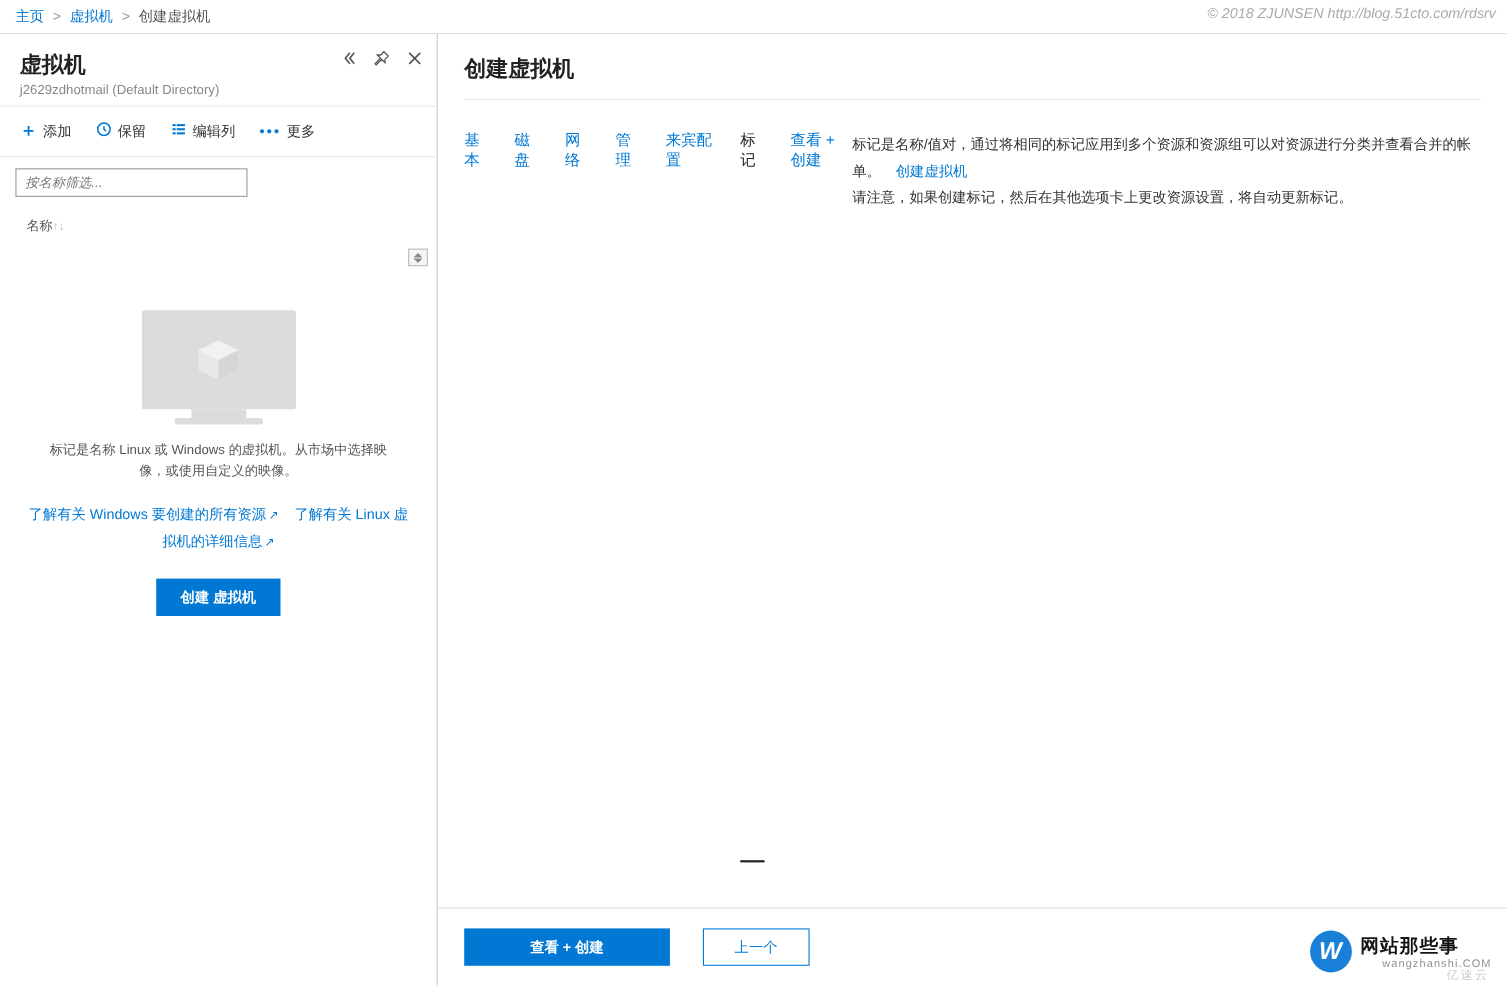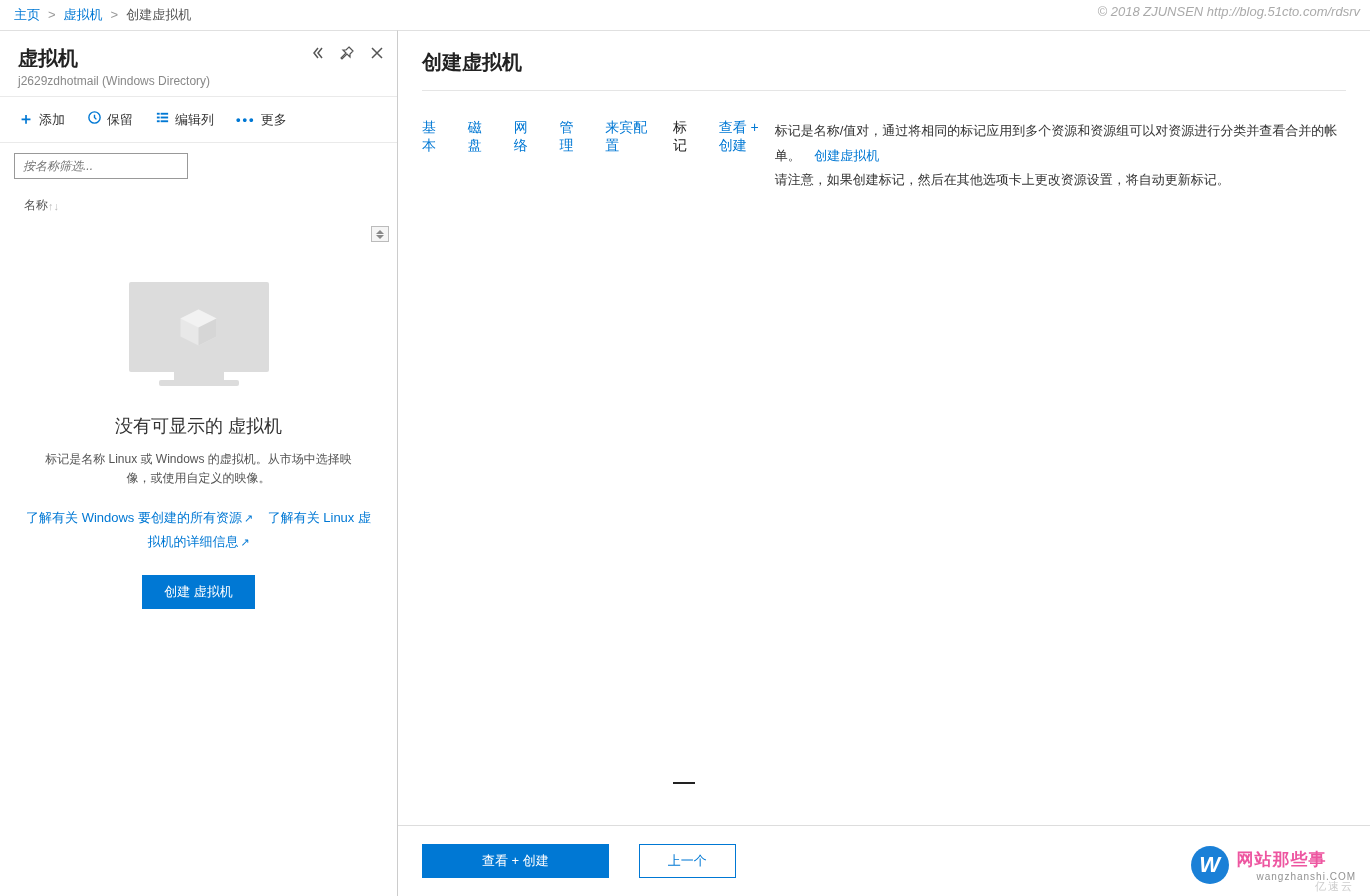--- a/index.html
+++ b/index.html
@@ -16,40 +16,40 @@
   .left-header h1 { font-size: 20px; font-weight: 600; color: #222; }
   .left-header .subtitle { font-size: 12px; color: #888; margin-top: 2px; }
   .left-header .win-controls { position: absolute; right: 12px; top: 14px; display: flex; gap: 14px; align-items: center; }
   .left-header .win-controls span { cursor: pointer; color: #555; font-size: 15px; }
   .left-header .win-controls svg { width: 16px; height: 16px; }
   .left-toolbar { display: flex; align-items: center; gap: 6px; padding: 8px 10px; border-top: 1px solid #eaeaea; border-bottom: 1px solid #eaeaea; }
   .left-toolbar .tbtn { display: flex; align-items: center; gap: 5px; padding: 4px 8px; cursor: pointer; font-size: 13px; color: #333; }
   .left-toolbar .tbtn .ico { color: #0078d4; font-weight: bold; font-size: 16px; }
   .left-toolbar .tbtn.more .dots { color: #0078d4; letter-spacing: 2px; font-weight: bold; }
   .left-filter { padding: 10px 14px; }
-  .left-filter input { width: 174px; height: 26px; padding: 2px 8px; border: 1px solid #999; font-size: 12px; font-style: italic; color: #888; }
+  .left-filter input { width: 211px; height: 26px; padding: 2px 8px; border: 1px solid #999; font-size: 12px; font-style: italic; color: #888; }
   .left-colhdr { padding: 8px 24px; font-size: 12px; color: #555; display:flex; align-items:center; gap:0; }
   .left-colhdr .sort-ind { color:#bbb; font-size:11px; }
   .left-scroll { flex: 1; position: relative; overflow-y: auto; }
   .scroll-row { display:flex; justify-content:flex-end; padding:4px 8px 0 0; }
   .scroll-nub { width: 18px; height: 16px; border: 1px solid #bbb; display:flex; flex-direction:column; align-items:center; justify-content:center; gap:1px; background:#f5f5f5; }
   .scroll-nub::before, .scroll-nub::after { content:""; display:block; width:0;height:0;border-left:4px solid transparent;border-right:4px solid transparent; }
   .scroll-nub::before { border-bottom:4px solid #888; }
   .scroll-nub::after  { border-top:4px solid #888; }
   .empty-state { text-align: center; padding: 40px 24px 0 24px; }
   .empty-state .monitor { width: 150px; height: 110px; margin: 0 auto 8px; position: relative; }
   .empty-state .monitor .screen { width: 140px; height: 90px; background: #dcdcdc; border-radius: 2px; margin: 0 auto; display: flex; align-items: center; justify-content: center; }
   .empty-state .monitor .cube { width: 45px; height: 45px; position: relative; }
   .empty-state .monitor .stand { width: 50px; height: 8px; background: #dcdcdc; margin: 0 auto; }
   .empty-state .monitor .base { width: 80px; height: 6px; background: #dcdcdc; margin: 0 auto; border-radius: 2px; }
   .empty-state h2 { font-size: 18px; font-weight: 400; margin: 22px 0 12px; color: #333; }
   .empty-state p { font-size: 12px; color: #555; line-height: 1.6; margin: 0 auto 18px; max-width: 320px; }
   .empty-state .links { font-size: 13px; line-height: 1.8; margin-bottom: 22px; }
   .empty-state .links .ext { font-size: 11px; margin-left: 2px; }
-  .primary-btn { display: inline-block; background: #0078d4; color: #fff; padding: 8px 22px; font-size: 13px; border: none; cursor: pointer; }
+  .primary-btn { display: inline-block; background: #0078d4; color: #fff; padding: 8px 22px; font-size: 13px; border: none; cursor: pointer; font-weight: bold; }
   .right-panel { flex: 1; display: flex; flex-direction: column; border-top: 1px solid #e0e0e0; }
   .right-header { padding: 18px 24px 6px 24px; }
   .right-header h1 { font-size: 20px; font-weight: 600; color: #222; }
   .right-divider { height: 1px; background: #e5e5e5; margin-top: 14px; }
   .right-body { flex: 1; padding: 22px 24px; position: relative; display:flex; flex-direction:row; }
   .tabs { display: flex; gap: 24px; border-bottom: 1px solid transparent; margin-bottom: 18px; }
   .tab { padding: 0 0 8px 0; font-size: 14px; color: #0078d4; cursor: pointer; }
   .tab.active { color: #222; border-bottom: 2px solid #222; }
   .desc { font-size: 13px; color: #333; line-height: 1.9; margin-bottom: 18px; }
   .desc a { margin-left: 10px; }
@@ -64,42 +64,42 @@
   .tag-row .cell-key, .tag-row .cell-val { width: 264px; }
   .tag-row input[type=text] { width: 100%; height: 28px; border: 1px solid #888; padding: 0 6px; font-size: 13px; }
   .tag-row .cell-type { width: 264px; }
   .tag-row select, .fake-select { width: 100%; height: 28px; border: 1px solid #888; padding: 0 8px; font-size: 13px; background: #fff; display:flex; align-items:center; justify-content:space-between; cursor:pointer; }
   .fake-select .chev { font-size: 12px; color: #555; }
   .right-footer { border-top: 1px solid #ddd; padding: 18px 24px; display: flex; gap: 30px; align-items: center; }
   .outline-btn { border: 1px solid #0078d4; color: #0078d4; background: #fff; padding: 7px 28px; font-size: 13px; cursor: pointer; }
   .primary-btn.wide { padding: 8px 60px; }
   .logo-wm { position: absolute; right: 14px; bottom: 12px; display: flex; align-items: center; gap: 8px; opacity: 0.92; }
   .logo-wm .circle { width: 38px; height: 38px; border-radius: 50%; background: #0776d4; color: #fff; font-weight: bold; font-size: 22px; display: flex; align-items: center; justify-content: center; font-style: italic; }
-  .logo-wm .txt1 { font-size: 17px; font-weight: bold; color: #ec4899; letter-spacing:1px; }
+  .logo-wm .txt1 { font-size: 17px; font-weight: bold; color: #000000; letter-spacing:1px; }
   .logo-wm .txt2 { font-size: 10px; color: #888; letter-spacing: 1px; margin-left: 20px; }
   .yisu { position:absolute; right: 16px; bottom: 2px; font-size: 11px; color:#ccc; letter-spacing:2px; }
 </style>
 </head>
 <body>
 
 <div class="breadcrumb">
   <a class="crumb-link">主页</a>
   <span class="sep">&gt;</span>
   <a class="crumb-link">虚拟机</a>
   <span class="sep">&gt;</span>
   <span class="crumb-current">创建虚拟机</span>
 </div>
 <div class="watermark">© 2018 ZJUNSEN http://blog.51cto.com/rdsrv</div>
 
 <div class="content">
 
   <div class="left-panel">
     <div class="left-header">
       <h1>虚拟机</h1>
-      <div class="subtitle">j2629zdhotmail (Windows Directory)</div>
+      <div class="subtitle">j2629zdhotmail (Default Directory)</div>
       <div class="win-controls">
         <span>
           <svg viewBox="0 0 16 16" fill="none" stroke="#555" stroke-width="1.5">
               <path d="M9 3 L5 8 L9 13"></path>
               <path d="M13 3 L9 8 L13 13"></path>
             </svg>
         </span>
         <span>
           <svg viewBox="0 0 16 16" fill="none" stroke="#555" stroke-width="1.2">
               <path d="M10 2 L14 6 L11 9 L11 12 L8 9 L3 14 L2 13 L7 8 L4 5 L7 5 Z"></path>
@@ -167,21 +167,20 @@
               <svg viewBox="0 0 50 50">
                   <polygon points="25,5 45,15 45,35 25,45 5,35 5,15" fill="#e8e8e8"></polygon>
                   <polygon points="25,5 45,15 25,25 5,15" fill="#f2f2f2"></polygon>
                   <polygon points="25,25 45,15 45,35 25,45" fill="#d6d6d6"></polygon>
                 </svg>
             </div>
           </div>
           <div class="stand"></div>
           <div class="base"></div>
         </div>
-        <h2>没有可显示的 虚拟机</h2>
         <p>标记是名称 Linux 或 Windows 的虚拟机。从市场中选择映像，或使用自定义的映像。</p>
         <div class="links">
           <a><span>了解有关 Windows 要创建的所有资源</span><span class="ext">↗</span></a>
           &nbsp;&nbsp;
           <a><span>了解有关 Linux 虚拟机的详细信息</span><span class="ext">↗</span></a>
         </div>
         <button class="primary-btn">创建 虚拟机</button>
       </div>
     </div>
   </div>

